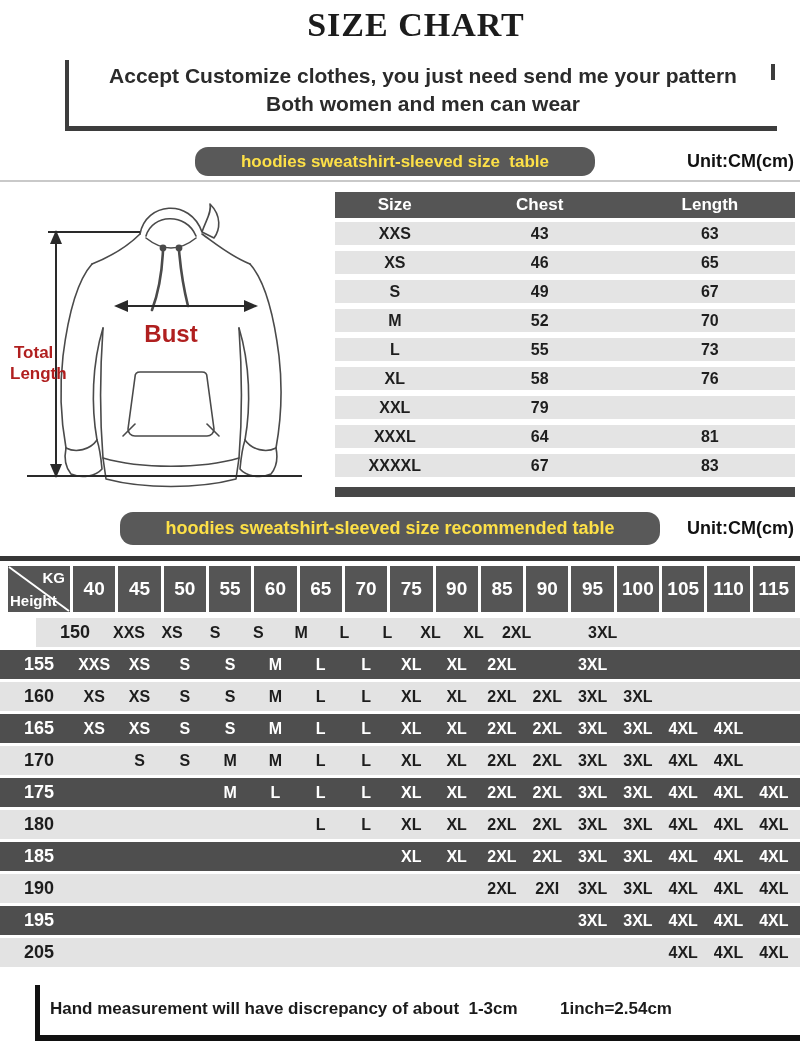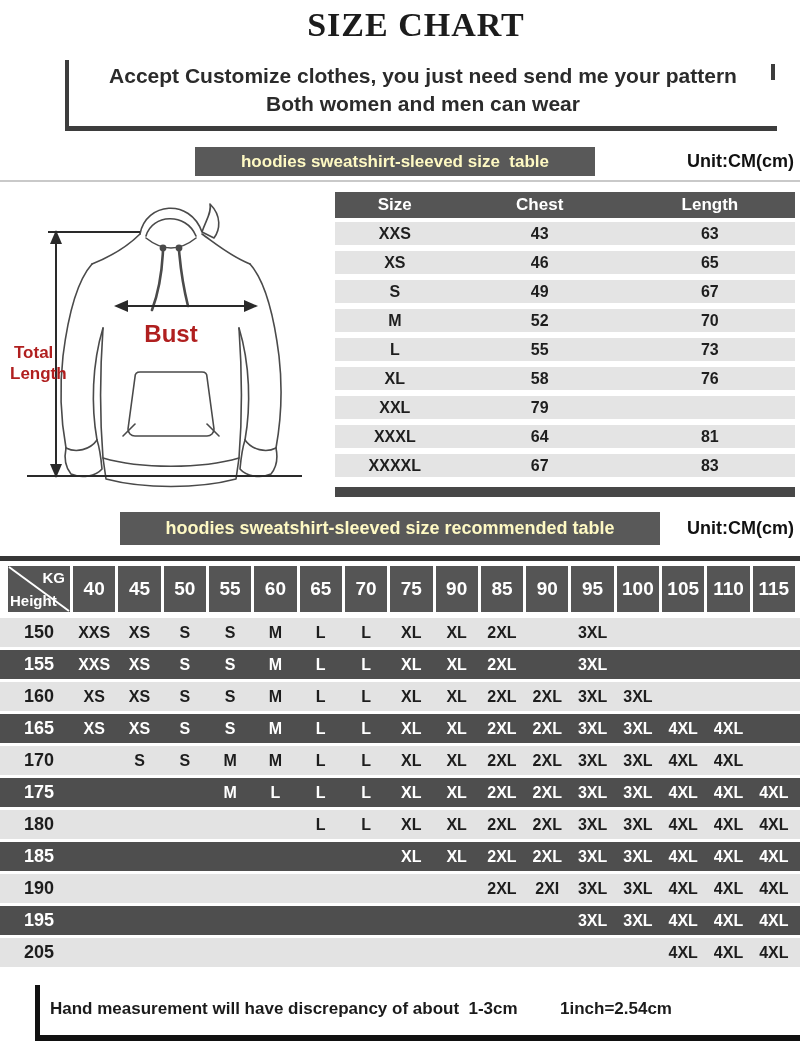--- a/index.html
+++ b/index.html
@@ -12,22 +12,22 @@
          letter-spacing:1px;color:#1c1c1c;margin-left:16px;}
 
   
   .notice{position:absolute;top:60px;left:65px;width:708px;
           border-left:4px solid #3d3d3d;border-bottom:5px solid #3d3d3d;
           padding:2px 0 8px 0;text-align:center;}
   .notice .ln{font-size:21px;font-weight:bold;color:#2b2b2b;line-height:28px;}
   .notice-tick{position:absolute;top:64px;left:771px;width:4px;height:16px;background:#3d3d3d;}
 
   
-  .bar{position:absolute;background:#595959;color:#fef9c3;font-weight:bold;
-       display:flex;align-items:center;justify-content:center;white-space:pre;}
+  .bar{position:absolute;background:#595959;color:#fde047;font-weight:bold;
+       display:flex;align-items:center;justify-content:center;white-space:pre;border-radius:13px;}
   .bar1{top:147px;left:195px;width:400px;height:29px;font-size:17px;}
   .bar2{top:512px;left:120px;width:540px;height:33px;font-size:18px;}
   .unit{position:absolute;right:6px;font-weight:bold;color:#111;font-size:18px;}
   .unit1{top:147px;height:29px;line-height:29px;}
   .unit2{top:512px;height:33px;line-height:33px;}
   .hr-thin{position:absolute;top:180px;left:0;width:800px;height:2px;background:#c9c9c9;}
   .hr-thick{position:absolute;top:556px;left:0;width:800px;height:5px;background:#363636;}
 
   
   .size-table{position:absolute;top:192px;left:335px;width:460px;}
@@ -44,21 +44,21 @@
 
   
   .rec{position:absolute;top:566px;left:0;width:800px;}
   .rec-header{display:flex;gap:3px;padding:0 5px 0 8px;height:46px;}
   .corner{flex:0 0 62px;position:relative;background:#555555;}
   .corner .kg{position:absolute;top:3px;right:5px;color:#fff;font-weight:bold;font-size:15px;}
   .corner .hgt{position:absolute;bottom:3px;left:2px;color:#fff;font-weight:bold;font-size:15px;}
   .rc{flex:1;background:#555555;color:#fff;font-weight:bold;font-size:19px;
       display:flex;align-items:center;justify-content:center;}
   .rt-row{display:flex;gap:3px;padding:0 5px 0 8px;height:29px;margin-top:3px;}
-  .rt-row.first{margin-top:6px;}
+  .rt-row.first{margin-top:6px;margin-left:36px;}
   .rt-row.light{background:#e3e3e3;color:#1d1d1d;}
   .rt-row.dark{background:#4e4e4e;color:#ffffff;}
   .rt-label{flex:0 0 62px;display:flex;align-items:center;justify-content:center;
             font-weight:bold;font-size:18px;}
   .rt-c{flex:1;display:flex;align-items:center;justify-content:center;
         font-weight:bold;font-size:16px;}
 
   
   .footer{position:absolute;top:985px;left:35px;width:760px;height:50px;
           border-left:5px solid #111;border-bottom:6px solid #111;}

